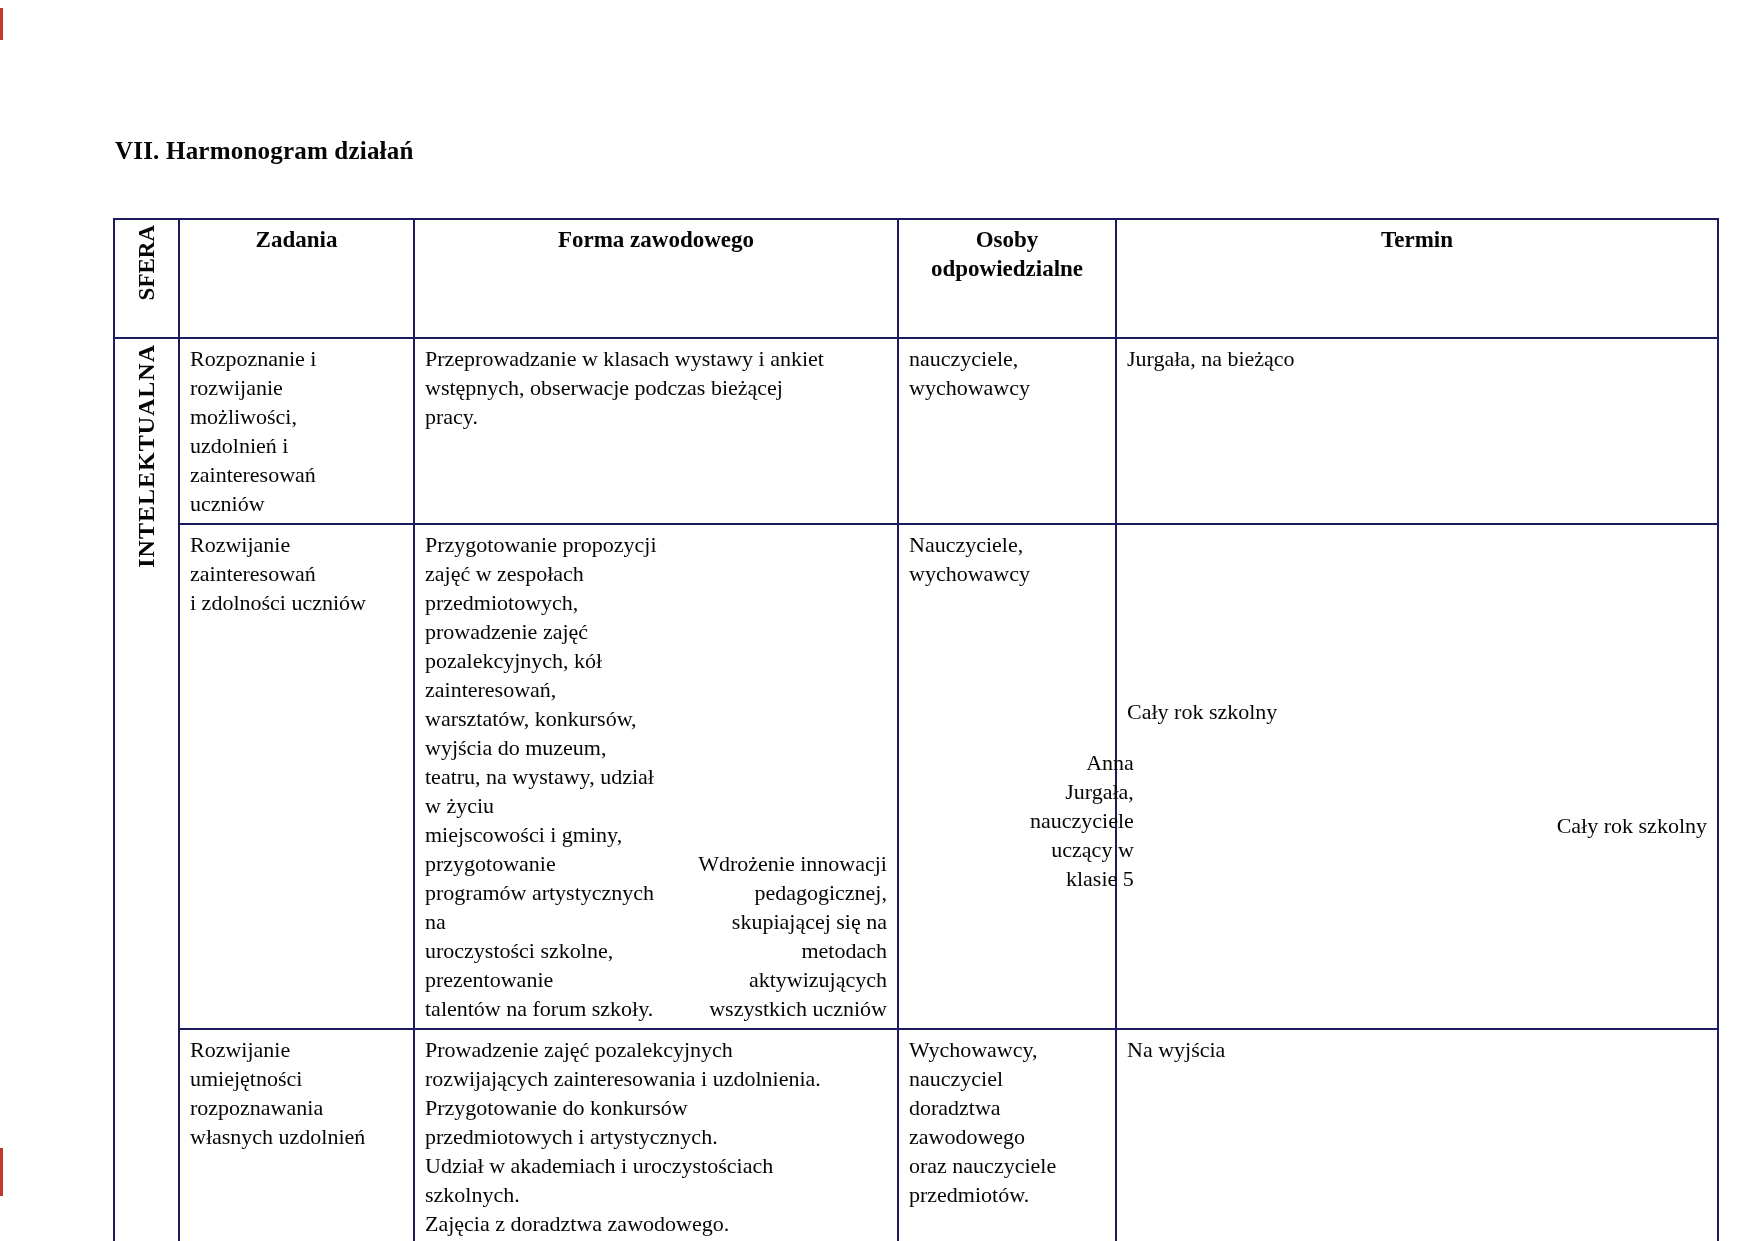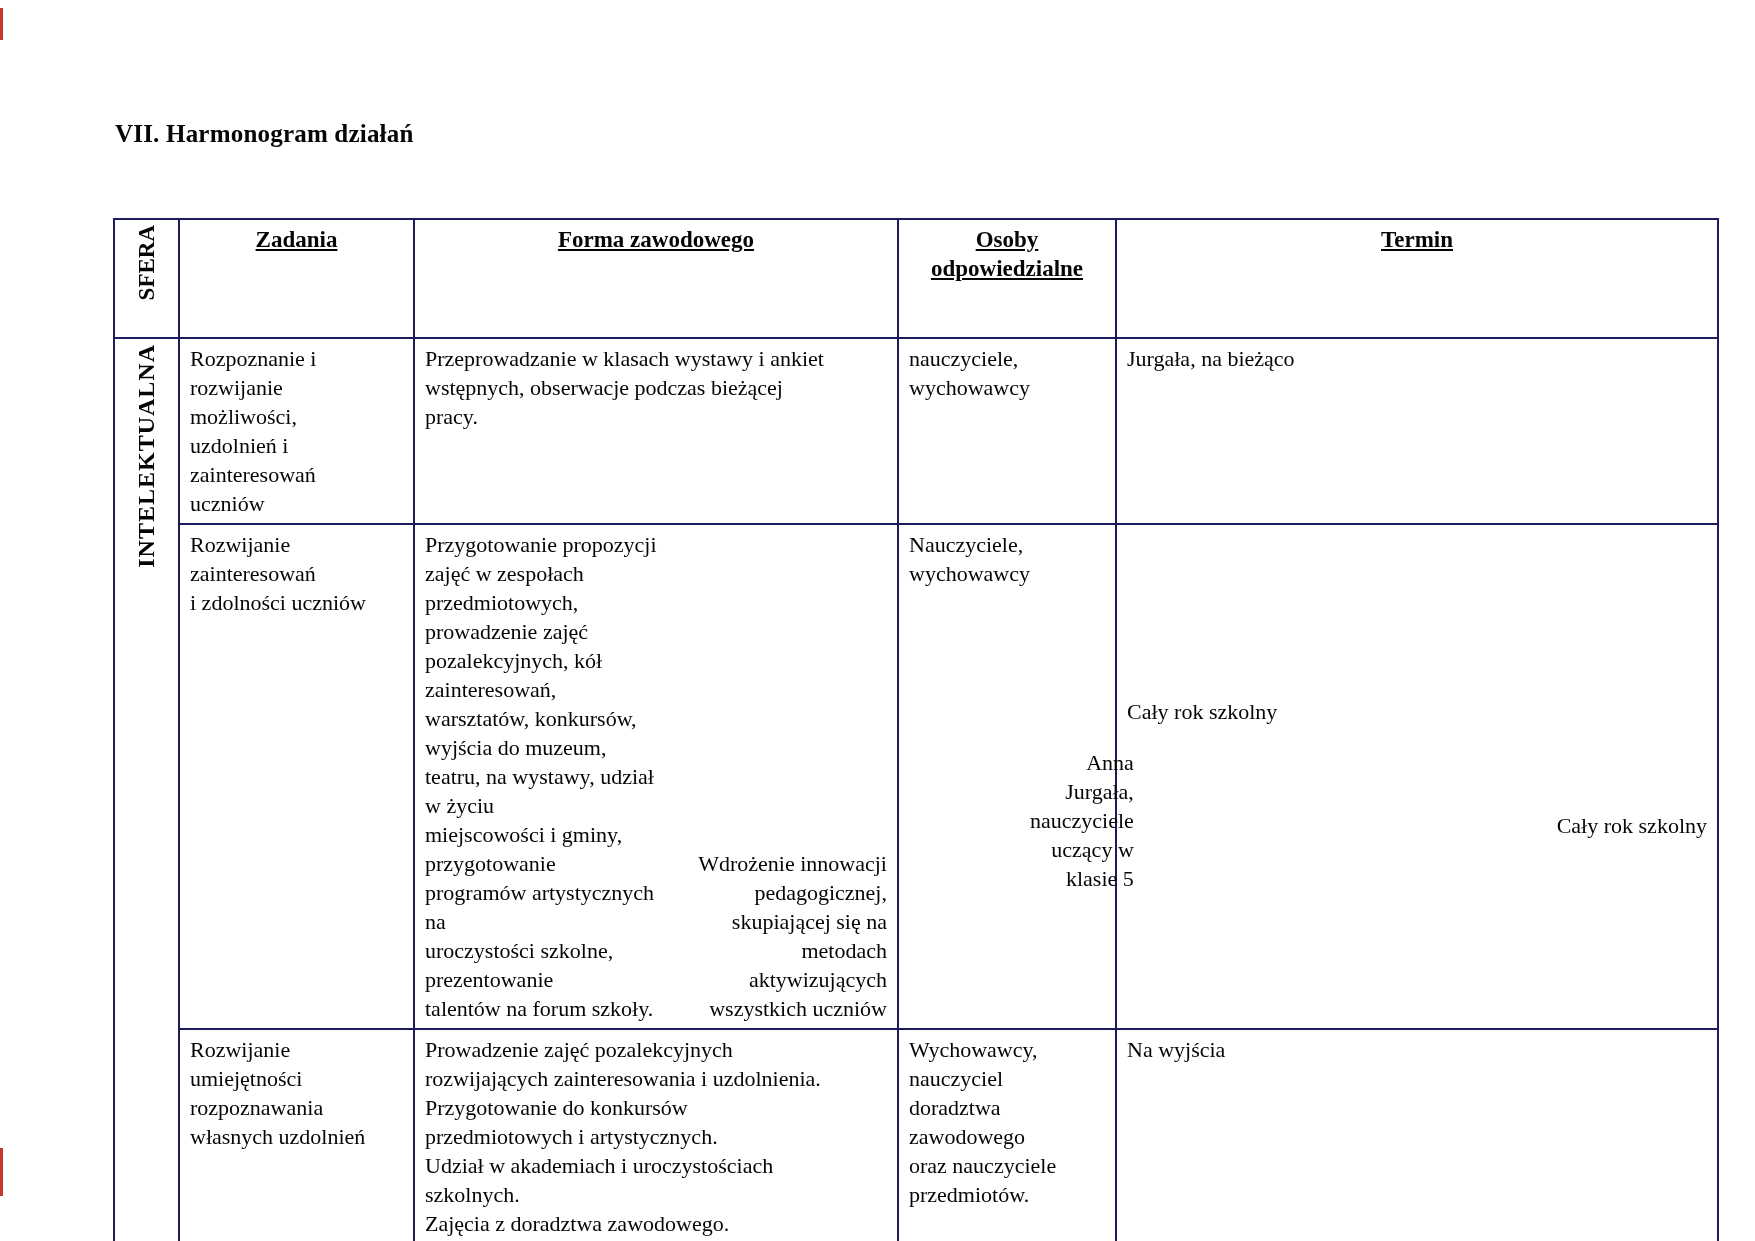--- a/index.html
+++ b/index.html
@@ -20,21 +20,21 @@
     left: 0;
     width: 3px;
     background: #c0392b;
   }
   .edge-mark.top { top: 8px; height: 32px; }
   .edge-mark.bottom { top: 1148px; height: 48px; }
 
   .doc-title {
     position: absolute;
     left: 115px;
-    top: 103px;
+    top: 120px;
     font-size: 25px;
     font-weight: bold;
     letter-spacing: 0.2px;
     white-space: nowrap;
   }
 
   table.schedule {
     position: absolute;
     left: 113px;
     top: 218px;
@@ -50,21 +50,20 @@
     vertical-align: top;
     background: #ffffff;
   }
   td.hdr {
     background: #d8d8d8;
     font-weight: bold;
     text-align: center;
     vertical-align: middle;
     font-size: 23px;
     padding: 4px 6px;
-    text-decoration: underline;
   }
   td.sfera-col {
     background: #d8d8d8;
     text-align: center;
     vertical-align: middle;
     padding: 4px 2px;
   }
   .vtext {
     writing-mode: vertical-rl;
     transform: rotate(180deg);

